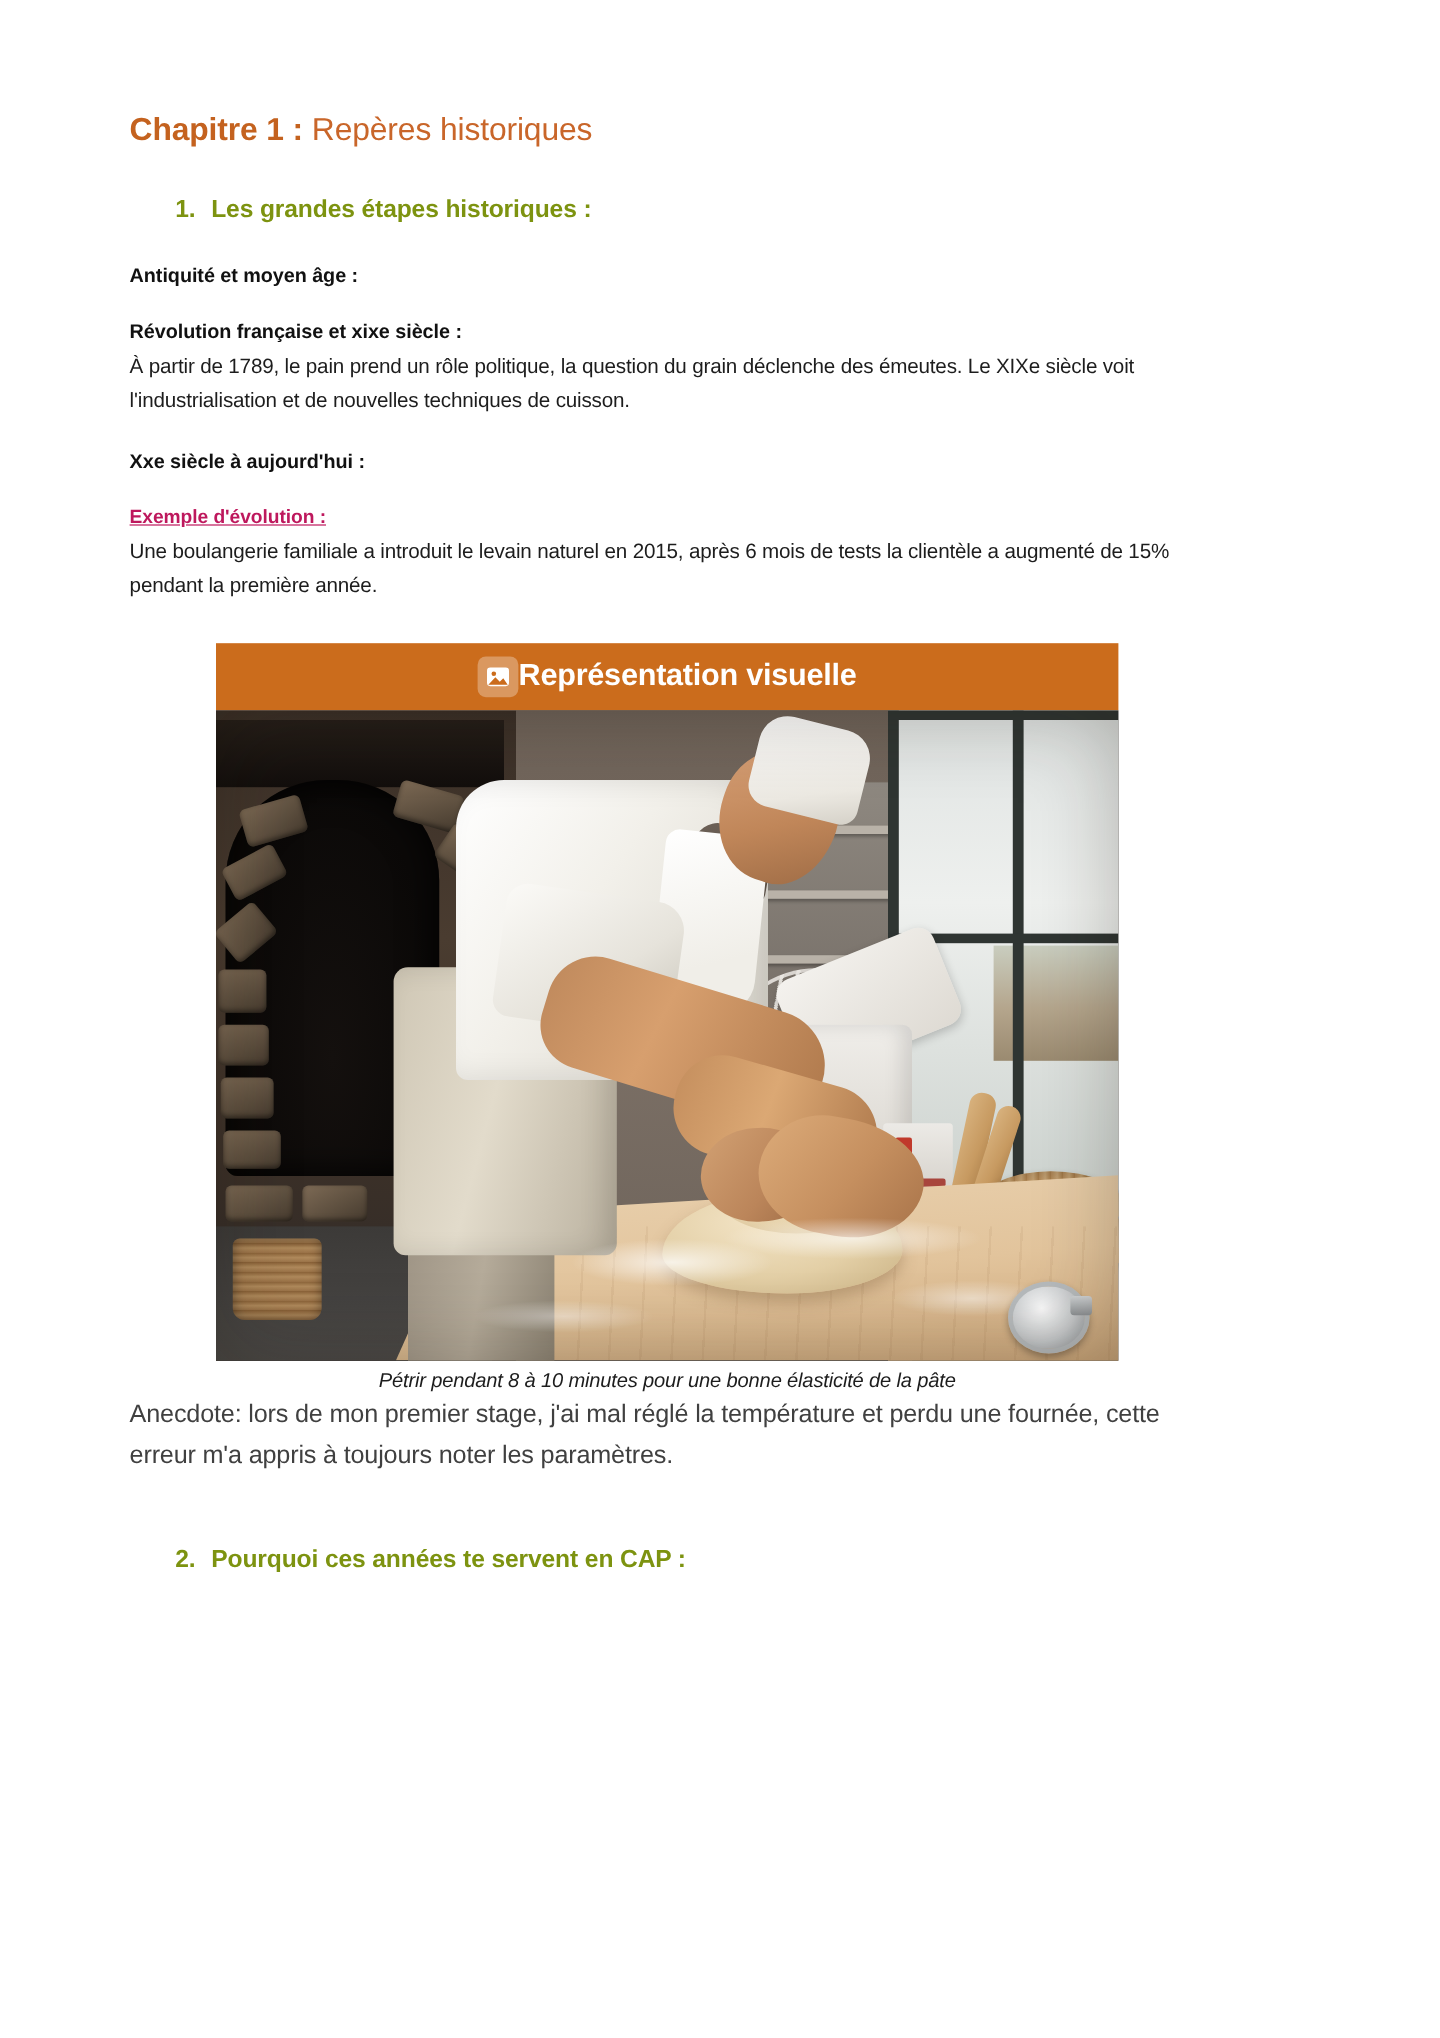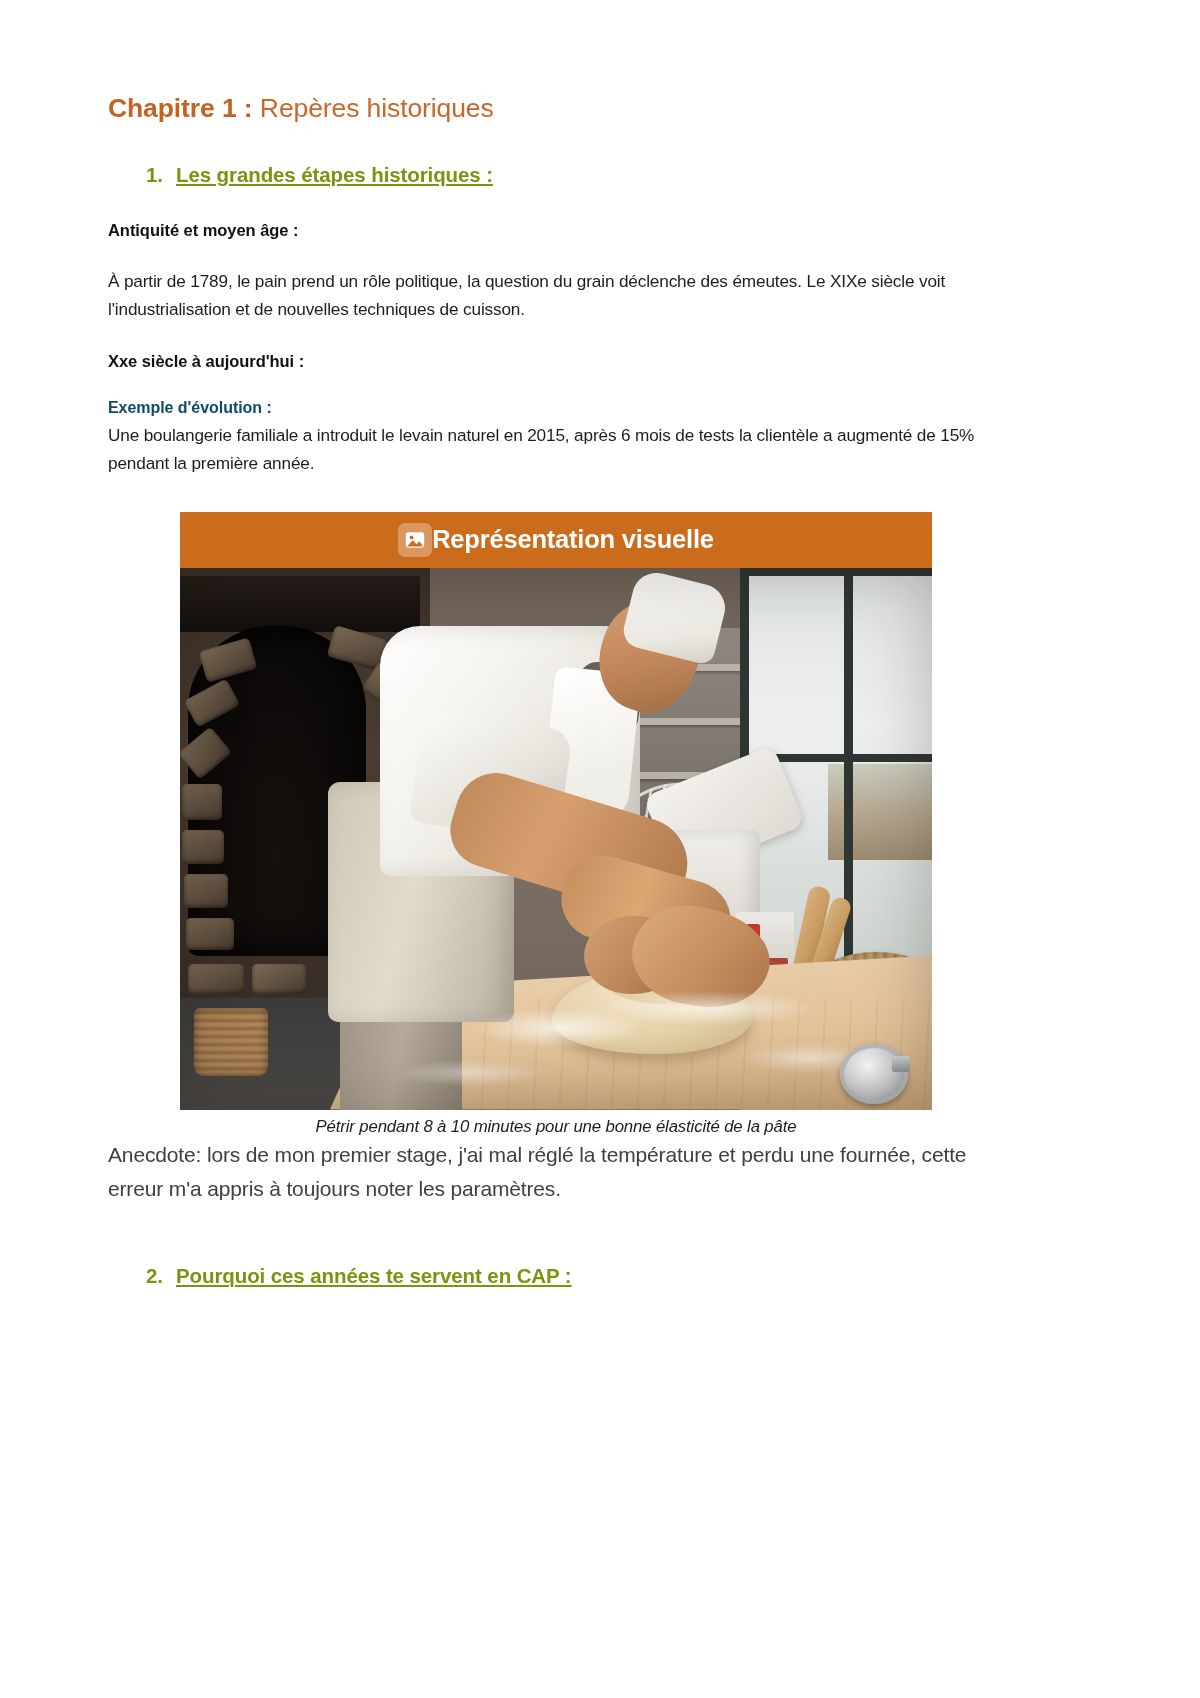--- a/index.html
+++ b/index.html
@@ -56,37 +56,37 @@
     letter-spacing: -0.1px;
     margin: 0 0 34px 0;
     padding-left: 38px;
   }
   .section-heading .num {
     width: 30px;
     flex: 0 0 30px;
   }
   .section-heading .txt {
     flex: 1;
-    text-decoration: underline;
   }
 
   
   .block {
     margin: 0 0 28px 0;
   }
   .sub-heading {
     font-weight: bold;
     font-size: 16.5px;
     color: #111111;
     margin: 0 0 5px 0;
     letter-spacing: -0.05px;
   }
   .sub-heading.green {
-    color: #0c4a6e;
+    color: #be185d;
     font-size: 16px;
+    text-decoration: underline;
   }
   .body-text {
     font-size: 17.2px;
     line-height: 1.62;
     color: #1d1d1d;
     margin: 0;
     letter-spacing: -0.15px;
   }
 
   
@@ -445,20 +445,21 @@
     <div class="section-heading">
       <span class="num">1.</span>
       <span class="txt">Les grandes étapes historiques :</span>
     </div>
 
     <div class="block">
       <div class="sub-heading">Antiquité et moyen âge :</div>
     </div>
 
     <div class="block">
+      <div class="sub-heading">Révolution française et xixe siècle :</div>
       <p class="body-text">À partir de 1789, le pain prend un rôle politique, la question du grain déclenche des émeutes. Le XIXe siècle voit l'industrialisation et de nouvelles techniques de cuisson.</p>
     </div>
 
     <div class="block">
       <div class="sub-heading">Xxe siècle à aujourd'hui :</div>
     </div>
 
     <div class="block">
       <div class="sub-heading green">Exemple d'évolution :</div>
       <p class="body-text">Une boulangerie familiale a introduit le levain naturel en 2015, après 6 mois de tests la clientèle a augmenté de 15% pendant la première année.</p>

